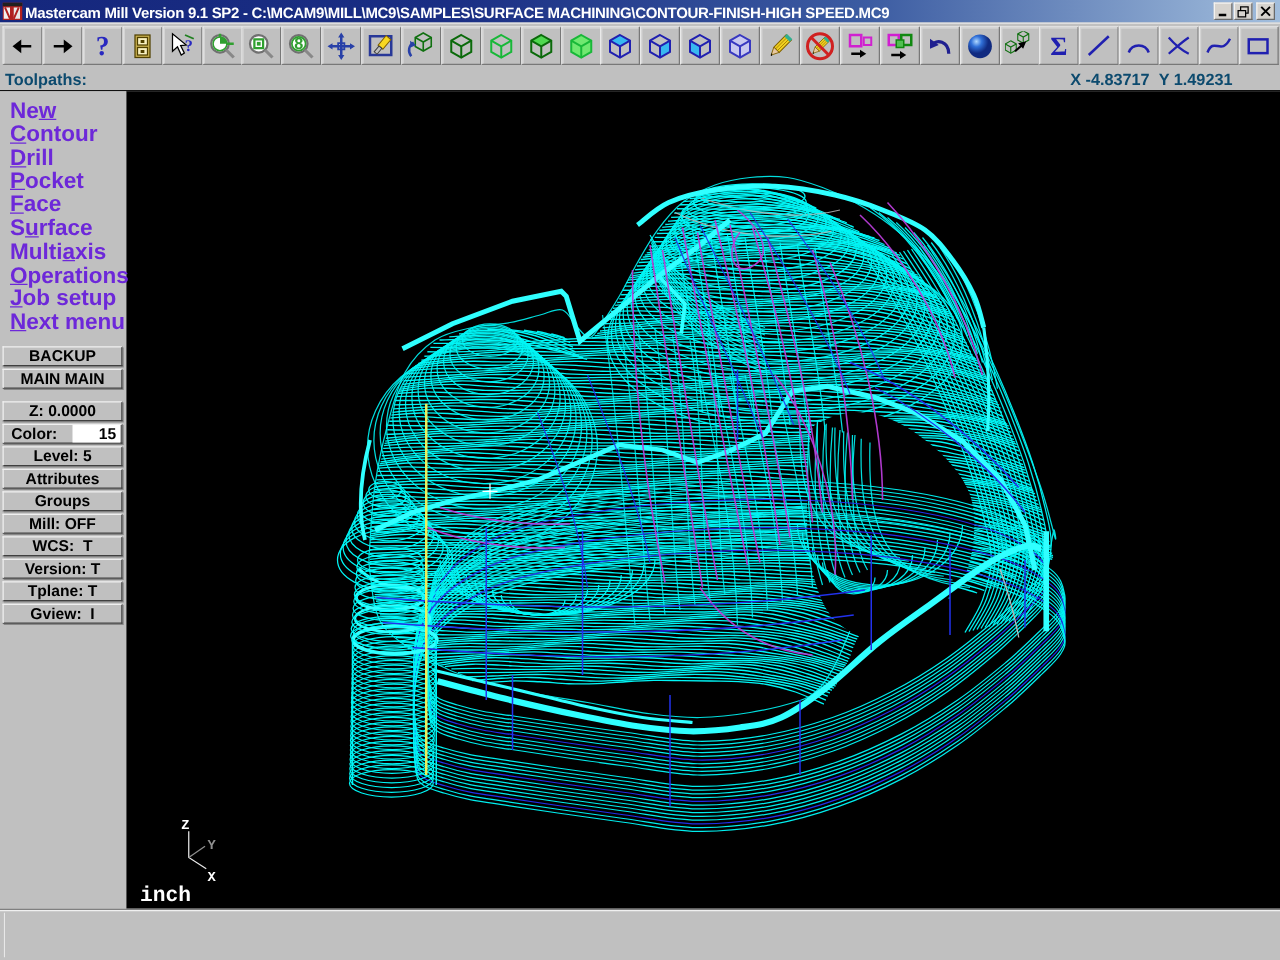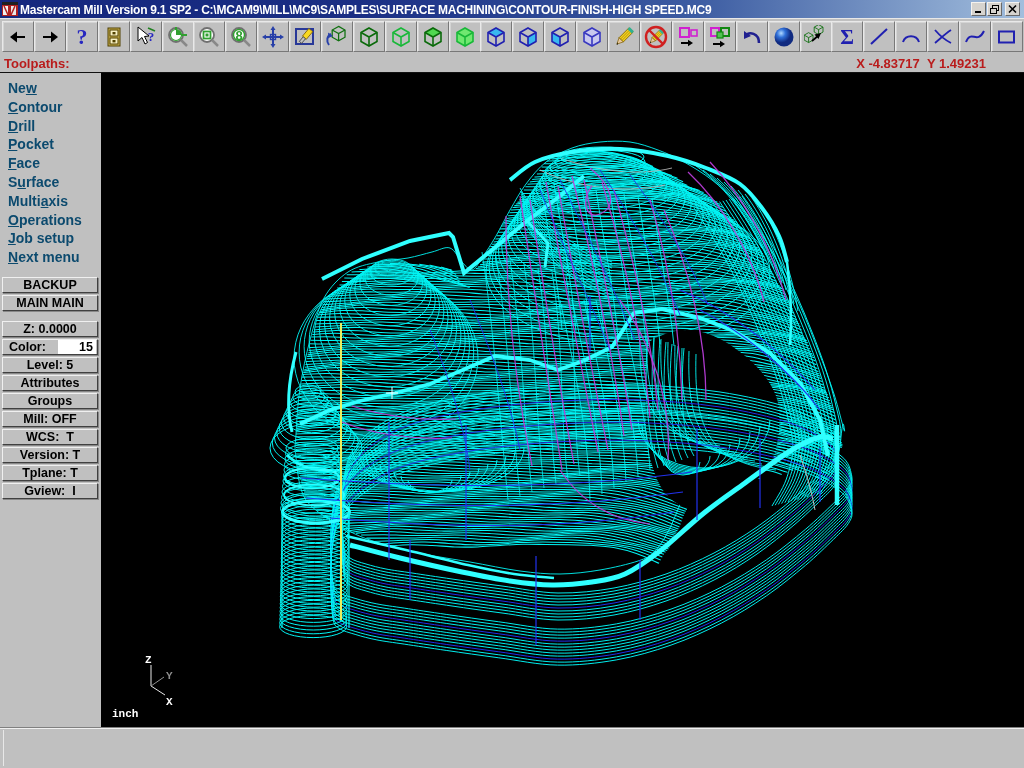--- a/index.html
+++ b/index.html
@@ -1,25 +1,25 @@
 <!DOCTYPE html>
 <html><head><meta charset="utf-8"><style>
 *{margin:0;padding:0;box-sizing:border-box}
 html,body{width:1024px;height:768px;overflow:hidden;background:#c0c0c0;font-family:"Liberation Sans",sans-serif}
 #title{position:absolute;left:0;top:0;width:1024px;height:28px;background:linear-gradient(to right,#15277d 0%,#1a2e84 35%,#3c5ca2 68%,#a2bedd 100%);color:#fff;font-weight:bold;font-size:13px}
 #title .txt{position:absolute;left:20px;top:2.5px;white-space:nowrap;font-size:12px;letter-spacing:-0.25px}
 .wbtn{position:absolute;top:2px;width:15px;height:14px;background:#d6d3ce;border:1px solid;border-color:#f4f2ef #6a6a6a #6a6a6a #f4f2ef;color:#000;font-size:10px;font-weight:bold;text-align:center;line-height:12px}
 #toolbar{position:absolute;left:0;top:18px;width:1024px;height:36px;background:#c0c0c0;border-top:1px solid #e8e8e8}
 .tb{position:absolute;top:2px;width:32px;height:31px;background:#c0c0c0;border:1px solid;border-color:#e9e9e9 #787878 #787878 #e9e9e9;box-shadow:inset 1px 1px 0 #d4d4d4}
 .tb svg{position:absolute;left:3px;top:3px}
-#inforow{position:absolute;left:0;top:54px;width:1024px;height:19px;background:#c0c0c0;border-bottom:1px solid #111;font-size:13px;font-weight:bold;color:#b91c1c}
+#inforow{position:absolute;left:0;top:54px;width:1024px;height:19px;background:#c0c0c0;border-bottom:1px solid #111;font-size:13px;font-weight:bold;color:#0c4a6e}
 #inforow .lt{position:absolute;left:4px;top:2px}
 #inforow .rt{position:absolute;right:38px;top:2px}
 #sidebar{position:absolute;left:0;top:73px;width:101px;height:654px;background:#c0c0c0}
-#menu{position:absolute;left:8px;top:6px;font-size:14px;font-weight:bold;line-height:18.8px;color:#0c4a6e}
+#menu{position:absolute;left:8px;top:6px;font-size:18px;font-weight:bold;line-height:18.8px;color:#6d28d9}
 .sb{position:absolute;left:2px;width:96px;height:16px;background:#c0c0c0;border:1px solid;border-color:#f0f0f0 #404040 #404040 #f0f0f0;box-shadow:1px 1px 0 #888;font-size:12.5px;font-weight:bold;text-align:center;line-height:14px;color:#000}
 .cbox{position:absolute;right:1px;top:0px;width:38px;height:14px;background:#fff;text-align:right;padding-right:3px}
 #canvas{position:absolute;left:101px;top:73px;width:923px;height:654px;background:#000}
 #status{position:absolute;left:0;top:727px;width:1024px;height:41px;background:#c0c0c0;border-top:1px solid #808080;box-shadow:inset 0 1px 0 #f0f0f0}
 #axis,#inch{position:absolute;color:#fff;font-family:"Liberation Mono",monospace;font-weight:bold}
 </style></head><body>
 <div id="title">
  <svg width="16" height="14" style="position:absolute;left:2px;top:2px" viewBox="0 0 16 14">
       <rect width="16" height="14" fill="#b02020"></rect>
       <rect x="1" y="4" width="5" height="9" fill="#f0f0f0"></rect>
@@ -739,21 +739,21 @@
 <path d="M341,323 L341,620" stroke="#e8f060" stroke-width="2" fill="none"></path>
 <path d="M386,393 L398,393 M392,387 L392,399" stroke="#ffffff" stroke-width="1" fill="none"></path>
 </svg>
 <div id="axis" style="left:40px;top:580px"><svg width="40" height="55" viewBox="0 0 40 55">
 <path d="M10,12 L10,33 L24,42" stroke="#e8e8e8" fill="none"></path>
         <path d="M10,33 L23,24" stroke="#909090" fill="none"></path>
 <text x="4" y="10" font-size="11" fill="#fff" font-weight="bold" font-family="Liberation Mono">Z</text>
 <text x="25" y="26" font-size="11" fill="#909090" font-weight="bold" font-family="Liberation Mono">Y</text>
 <text x="25" y="52" font-size="11" fill="#fff" font-weight="bold" font-family="Liberation Mono">X</text>
       </svg></div>
-<div id="inch" style="left:11px;top:635px;font-size:11px">inch</div>
+<div id="inch" style="left:11px;top:635px;font-size:17px">inch</div>
 </div>
 <div id="sidebar">
     <div id="menu">
       <div class="mi">Ne<u>w</u></div>
       <div class="mi"><u>C</u>ontour</div>
       <div class="mi"><u>D</u>rill</div>
       <div class="mi"><u>P</u>ocket</div>
       <div class="mi"><u>F</u>ace</div>
       <div class="mi">S<u>u</u>rface</div>
       <div class="mi">Multi<u>a</u>xis</div>

